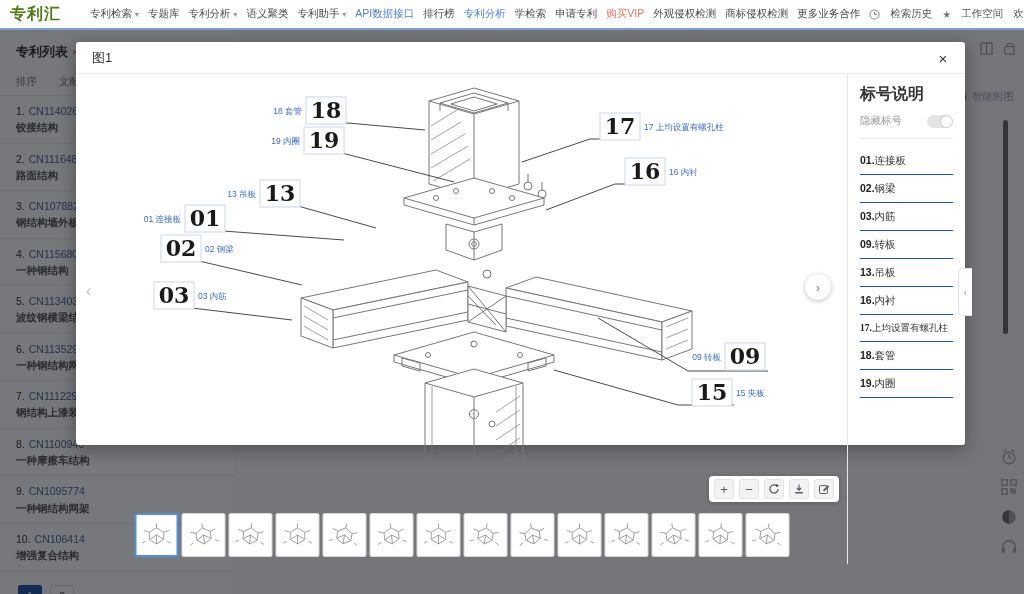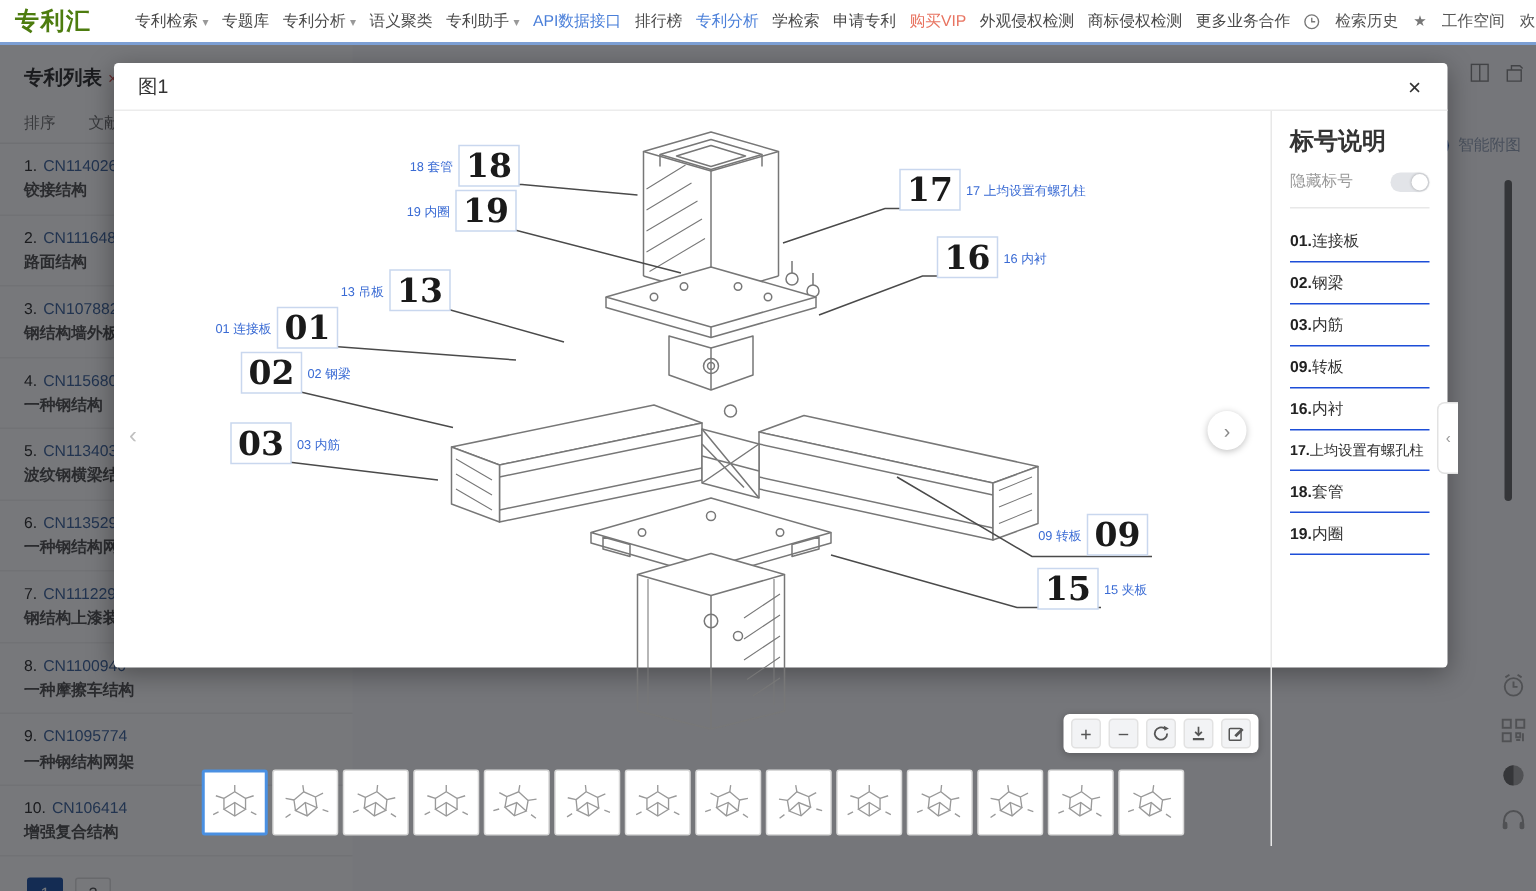--- a/index.html
+++ b/index.html
@@ -79,21 +79,21 @@
   .legend-title { font-size:16px; font-weight:bold; color:#333; margin-bottom:9px; }
   .legend-togglerow { display:flex; align-items:center; justify-content:space-between; padding-bottom:10px;
     border-bottom:1px solid #e8e8e8; }
   .legend-togglerow .lbl { color:#999; }
   .toggle { width:26px; height:13px; border-radius:7px; background:#e2e4e8; position:relative; cursor:pointer; }
   .toggle::after { content:""; position:absolute; right:1px; top:1px; width:11px; height:11px;
     border-radius:50%; background:#fff; box-shadow:0 0 2px rgba(0,0,0,.3); }
   .legend-items { margin-top:8px; }
   .legend-item { padding:6.5px 0; border-bottom:1px solid #1d4ed8; white-space:nowrap; overflow:hidden; color:#333; }
   .legend-item b { color:#222; }
-  .long { font-size:9.5px; }
+  .long { font-size:9.5px;font-family:Liberation Serif, serif; }
 </style>
 </head>
 <body>
 
 <svg width="0" height="0" style="position:absolute">
   <defs>
     <symbol id="mini" viewBox="0 0 40 40">
       <g fill="none" stroke="#9a9a9a" stroke-width="1">
         <path d="M12 25 L20 20 L28 25 L20 30 Z"></path>
         <path d="M12 25 L12 17 L20 12 L28 17 L28 25"></path>
@@ -431,20 +431,21 @@
       <div class="legend-title">标号说明</div>
       <div class="legend-togglerow">
         <span class="lbl">隐藏标号</span>
         <span class="toggle"></span>
       </div>
       <div class="legend-items" id="legenditems">
           <div class="legend-item"><b>01.</b>连接板</div>
           <div class="legend-item"><b>02.</b>钢梁</div>
           <div class="legend-item"><b>03.</b>内筋</div>
           <div class="legend-item"><b>09.</b>转板</div>
+          <div class="legend-item"><b>13.</b>吊板</div>
           <div class="legend-item"><b>16.</b>内衬</div>
           <div class="legend-item long"><b>17.</b>上均设置有螺孔柱</div>
           <div class="legend-item"><b>18.</b>套管</div>
           <div class="legend-item"><b>19.</b>内圈</div>
         </div>
     </div>
   </div>
 </div>
 
 </body></html>

